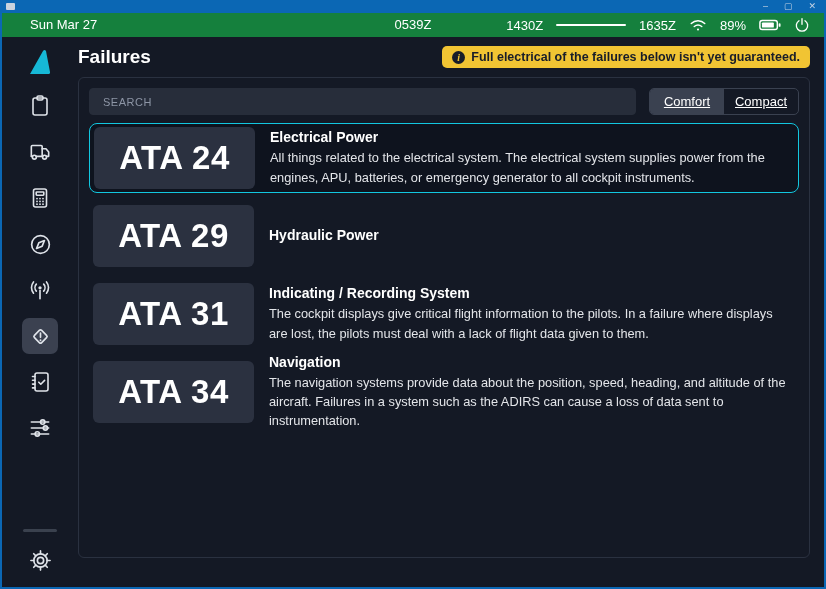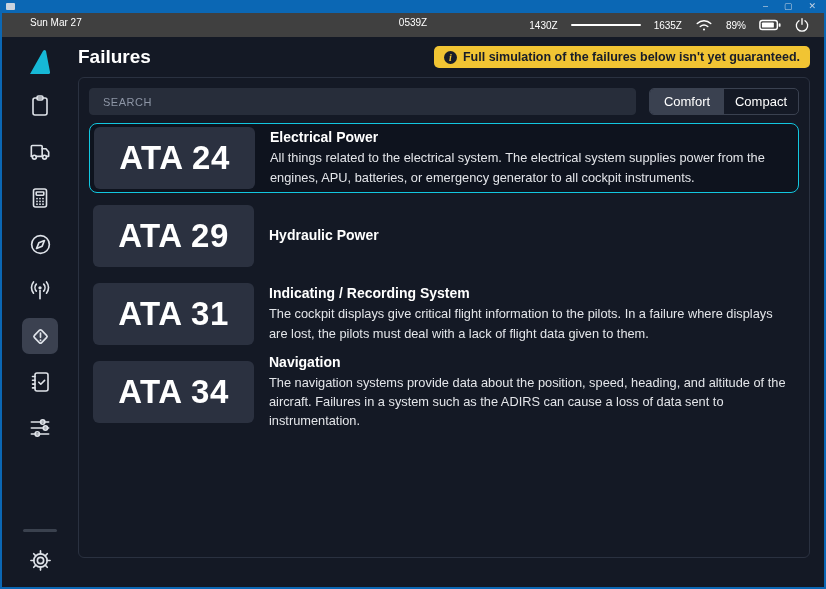--- a/index.html
+++ b/index.html
@@ -9,21 +9,21 @@
             background:#141925; overflow:hidden; }
 
   
   .titlebar { height:13px; background:#0b67b4; display:flex; align-items:center; padding:0 8px 0 4px; flex:0 0 auto; }
   .app-ico { width:9px; height:7px; background:#c9d3de; border-radius:1px; display:inline-block; }
   .tb-spacer { flex:1; }
   .tb-controls { display:flex; gap:16px; align-items:center; }
   .tb-btn { color:#c2d2e4; font-size:9px; line-height:13px; cursor:default; }
 
   
-  .statusbar { height:24px; background:#404040; position:relative; color:#ffffff; font-size:10px; flex:0 0 auto; }
+  .statusbar { height:24px; background:#15803d; position:relative; color:#ffffff; font-size:13px; flex:0 0 auto; }
   .sb-date { position:absolute; left:28px; top:4px; }
   .sb-time { position:absolute; left:50%; transform:translateX(-50%); top:4px; }
   .sb-right { position:absolute; right:14px; top:0; height:24px; display:flex; align-items:center; gap:13px; }
   .sb-line { width:70px; height:2px; background:#ffffff; border-radius:2px; }
   .sb-icn { display:flex; align-items:center; }
 
   
   .main { flex:1; display:flex; min-height:0; }
   .sidebar { width:76px; flex:0 0 auto; display:flex; flex-direction:column; align-items:center; padding-top:11px; }
   .logo { margin-bottom:12px; }
@@ -43,21 +43,21 @@
                 display:flex; align-items:center; justify-content:center; font-size:10px; font-weight:700;
                 font-family:"Liberation Serif", serif; font-style:italic; }
 
   .panel { border:1px solid #2a3140; border-radius:6px; flex:1; margin-bottom:15px; padding:10px; display:flex; flex-direction:column; }
   .search-row { display:flex; gap:13px; margin-bottom:8px; flex:0 0 auto; }
   .search-input { flex:1; background:#272d3a; border:1px solid #272d3a; border-radius:4px; height:27px; padding:0 13px;
                   color:#e6e8ec; font-size:11px; letter-spacing:0.5px; outline:none; font-family:"Liberation Sans", sans-serif; }
   .search-input::placeholder { color:#8d95a5; }
   .view-toggle { display:flex; border:1px solid #3a4150; border-radius:5px; overflow:hidden; height:27px; }
   .vt-btn { width:74px; border:none; font-size:13px; color:#ffffff; background:transparent; cursor:pointer;
-            font-family:"Liberation Sans", sans-serif; }
+            font-family:"Liberation Sans", sans-serif;text-decoration:underline; }
   .vt-btn.selected { background:#3a4150; }
 
   .cards { display:flex; flex-direction:column; gap:8px; }
   .card { height:70px; border-radius:8px; display:flex; align-items:center; padding:4px; cursor:pointer; }
   .card.highlighted { border:1.5px solid #12c7e0; background:#0e131e; }
   .badge { width:161px; height:62px; flex:0 0 auto; background:#2b3140; border-radius:6px;
            display:flex; align-items:center; justify-content:center;
            color:#ffffff; font-size:33px; font-weight:800; letter-spacing:0.5px; }
   .card-text { margin-left:15px; flex:1; min-width:0; padding-right:6px; }
   .card-title { color:#ffffff; font-size:14px; font-weight:700; margin-bottom:3px; }
@@ -238,21 +238,21 @@
           </span>
         </div>
       </div>
     </div>
 
     <div class="content">
       <div class="page-head">
         <div class="page-title">Failures</div>
         <div class="banner">
           <span class="banner-ico">i</span>
-          <span>Full simulation of the failures below isn't yet guaranteed.</span>
+          <span>Full electrical of the failures below isn't yet guaranteed.</span>
         </div>
       </div>
 
       <div class="panel">
         <div class="search-row">
           <input class="search-input" type="text" placeholder="SEARCH" style="">
           <div class="view-toggle">
             <button class="vt-btn selected">Comfort</button>
             <button class="vt-btn">Compact</button>
           </div>

